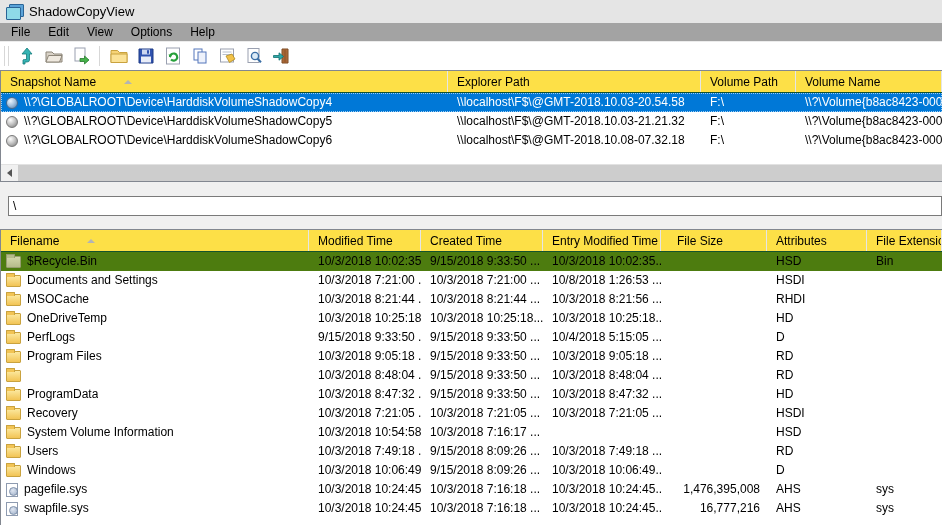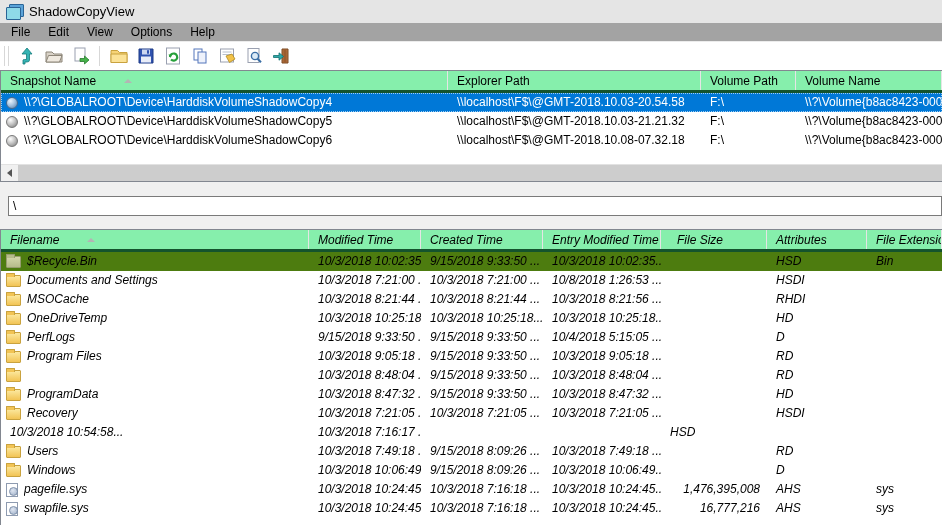--- a/index.html
+++ b/index.html
@@ -22,21 +22,21 @@
   
   .toolbar { height:29px; display:flex; align-items:center; background:#fff;
     border-top:1px solid #ececec; padding-left:2px; }
   .gripper { width:5px; height:20px; border-left:1px solid #d7d7d7; border-right:1px solid #d7d7d7; margin:0 4px 0 2px; }
   .tb-btn { width:27px; height:25px; display:flex; align-items:center; justify-content:center; border:1px solid transparent; }
   .tb-sep { width:1px; height:20px; background:#d7d7d7; margin:0 5px; }
 
   
   .panel-top { height:112px; border:1px solid #828790; border-right:none; position:relative; background:#fff; overflow:hidden; }
   .snap-grid { display:grid; grid-template-columns:447px 253px 95px 1fr; }
-  .lv-header { height:22px; border-bottom:3px solid #14532d; background:#86efac; }
+  .lv-header { height:22px; border-bottom:1px solid #14532d; background:#fde047; }
   .hcell { display:flex; align-items:center; padding-left:9px; border-right:1px solid #e5e5e5;
     white-space:nowrap; overflow:hidden; }
   .sort-glyph { width:0; height:0; border-left:4px solid transparent; border-right:4px solid transparent;
     border-bottom:4px solid #b4b4b4; margin-left:28px; display:inline-block; }
   .lv-row { height:19px; line-height:19px; cursor:default; }
   .cell { white-space:nowrap; overflow:hidden; padding-left:9px; }
   .c-first { display:flex; align-items:center; padding-left:3px; }
   .c-first .txt { overflow:hidden; white-space:nowrap; }
   .lv-row.selected { background:#0078d7; color:#fff; outline:1px dotted #9ecdf2; outline-offset:-1px; }
   .lv-row.hot { background:#4d7c0f; }
@@ -66,21 +66,21 @@
     border-right:5px solid #555; }
   .hs-thumb { flex:1; background:#cdcdcd; }
 
   
   .addr-strip { height:47px; background:#f0f0f0; padding:14px 0 0 8px; }
   .path-input { width:934px; height:20px; border:1px solid #7a7a7a; background:#fff; padding:0 4px;
     font-family:"Liberation Sans", sans-serif; font-size:12px; }
 
   
   .panel-bottom { height:296px; border-top:1px solid #828790; border-left:1px solid #828790;
-    background:#fff; overflow:hidden;font-style:italic; }
+    background:#fff; overflow:hidden; }
   .files-grid { display:grid; grid-template-columns:308px 112px 122px 118px 106px 100px 1fr; }
   .files-grid .hcell:nth-child(5), .files-grid .c-size { justify-content:flex-end; text-align:right;
     padding-right:7px; }
 
   svg { display:block; }
 </style>
 </head>
 <body>
 
 <div class="titlebar">
@@ -388,20 +388,24 @@
     </div>
     <div class="cell">10/3/2018 7:21:05 ...</div>
     <div class="cell">10/3/2018 7:21:05 ...</div>
     <div class="cell">10/3/2018 7:21:05 ...</div>
     <div class="cell c-size"></div>
     <div class="cell">HSDI</div>
     <div class="cell"></div>
   </div>
 
   <div class="lv-row files-grid">
+    <div class="cell c-first">
+      <span class="row-icon gi-folder"></span>
+      <span class="txt">System Volume Information</span>
+    </div>
     <div class="cell">10/3/2018 10:54:58...</div>
     <div class="cell">10/3/2018 7:16:17 ...</div>
     <div class="cell"></div>
     <div class="cell c-size"></div>
     <div class="cell">HSD</div>
     <div class="cell"></div>
   </div>
 
   <div class="lv-row files-grid">
     <div class="cell c-first">

